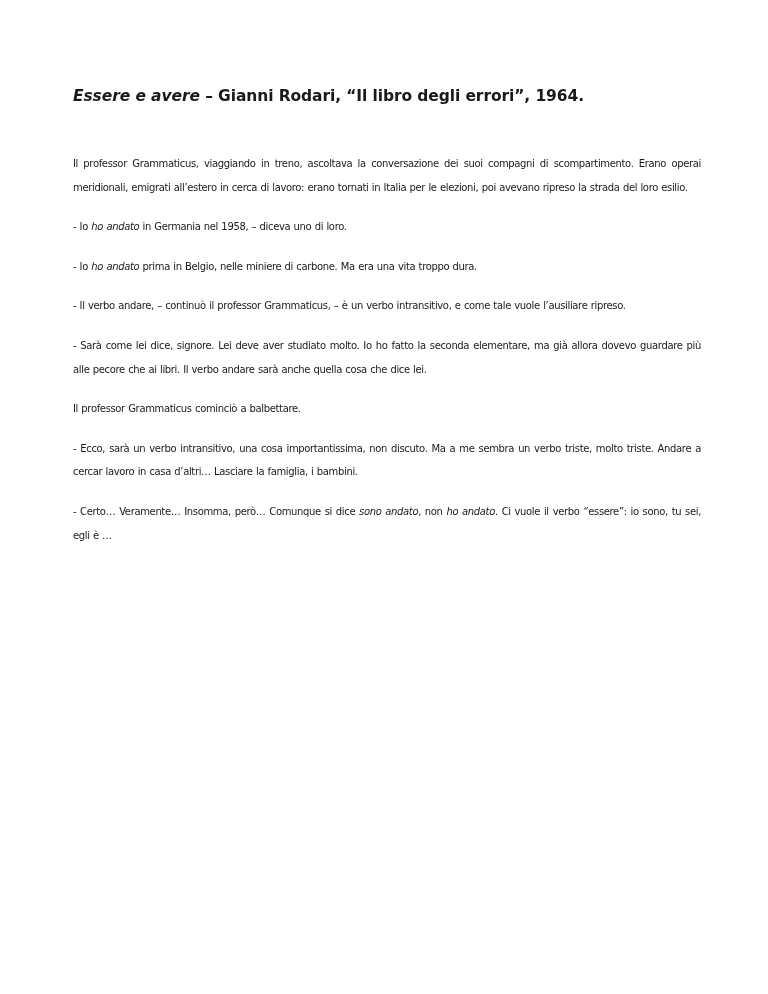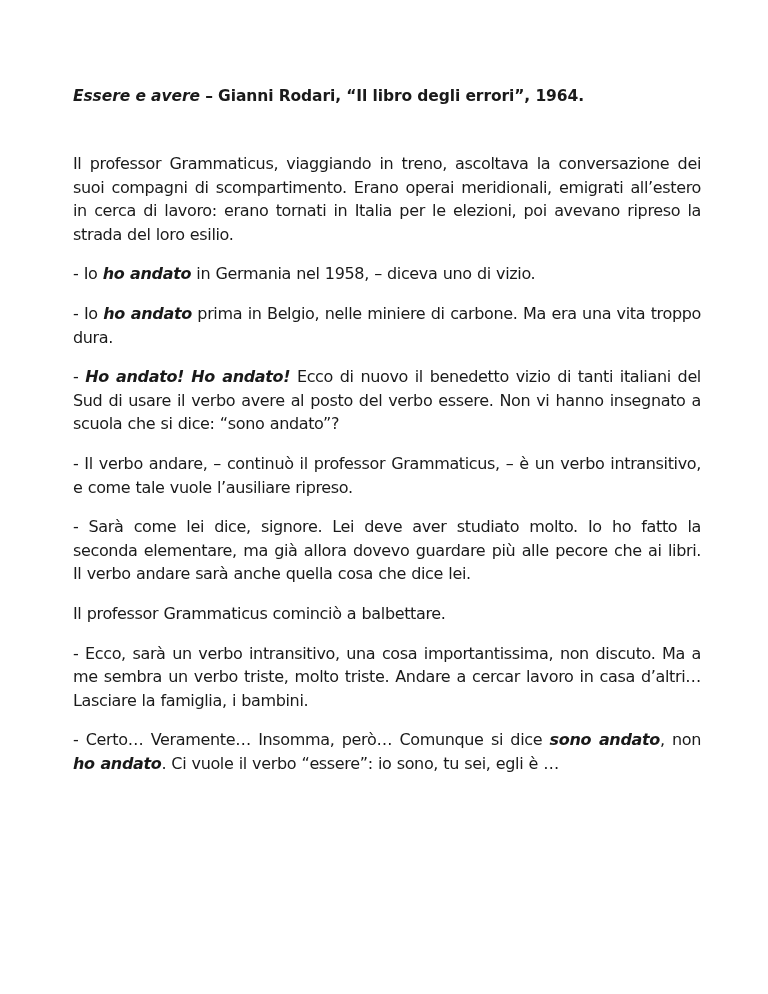--- a/index.html
+++ b/index.html
@@ -22,38 +22,37 @@
       width: 628px;
     }
     .title {
       font-size: 15.5px;
       line-height: 22px;
       margin: 0 0 45px 0;
       letter-spacing: -0.1px;
     }
     .title em { }
     .para {
-      font-size: 16px;
+      font-size: 10px;
       line-height: 23.6px;
       margin: 16px 0 16px 0;
       text-align: justify;
       letter-spacing: -0.35px;
       word-spacing: 0.5px;
     }
-    .para em { font-style: italic; font-weight: bold; }
+    .para em { font-style: italic; }
   </style>
 </head>
 <body>
 
 <div class="page">
   <h1 class="title"><em>Essere e avere</em><span> – Gianni Rodari, “Il libro degli errori”, 1964.</span></h1>
   <div id="body">
       <p class="para"><span>Il professor Grammaticus, viaggiando in treno, ascoltava la conversazione dei suoi compagni di scompartimento. Erano operai meridionali, emigrati all’estero in cerca di lavoro: erano tornati in Italia per le elezioni, poi avevano ripreso la strada del loro esilio.</span></p>
-      <p class="para"><span>- Io </span><em>ho andato</em><span> in Germania nel 1958, – diceva uno di vizio.</span></p>
+      <p class="para"><span>- Io </span><em>ho andato</em><span> in Germania nel 1958, – diceva uno di loro.</span></p>
       <p class="para"><span>- Io </span><em>ho andato</em><span> prima in Belgio, nelle miniere di carbone. Ma era una vita troppo dura.</span></p>
-      <p class="para"><span>- </span><em>Ho andato! Ho andato!</em><span> Ecco di nuovo il benedetto vizio di tanti italiani del Sud di usare il verbo avere al posto del verbo essere. Non vi hanno insegnato a scuola che si dice: “sono andato”?</span></p>
       <p class="para"><span>- Il verbo andare, – continuò il professor Grammaticus, – è un verbo intransitivo, e come tale vuole l’ausiliare ripreso.</span></p>
       <p class="para"><span>- Sarà come lei dice, signore. Lei deve aver studiato molto. Io ho fatto la seconda elementare, ma già allora dovevo guardare più alle pecore che ai libri. Il verbo andare sarà anche quella cosa che dice lei.</span></p>
       <p class="para"><span>Il professor Grammaticus cominciò a balbettare.</span></p>
       <p class="para"><span>- Ecco, sarà un verbo intransitivo, una cosa importantissima, non discuto. Ma a me sembra un verbo triste, molto triste. Andare a cercar lavoro in casa d’altri… Lasciare la famiglia, i bambini.</span></p>
       <p class="para"><span>- Certo… Veramente… Insomma, però… Comunque si dice </span><em>sono andato</em><span>, non </span><em>ho andato</em><span>. Ci vuole il verbo “essere”: io sono, tu sei, egli è …</span></p>
     </div>
 </div>
 
 </body></html>

